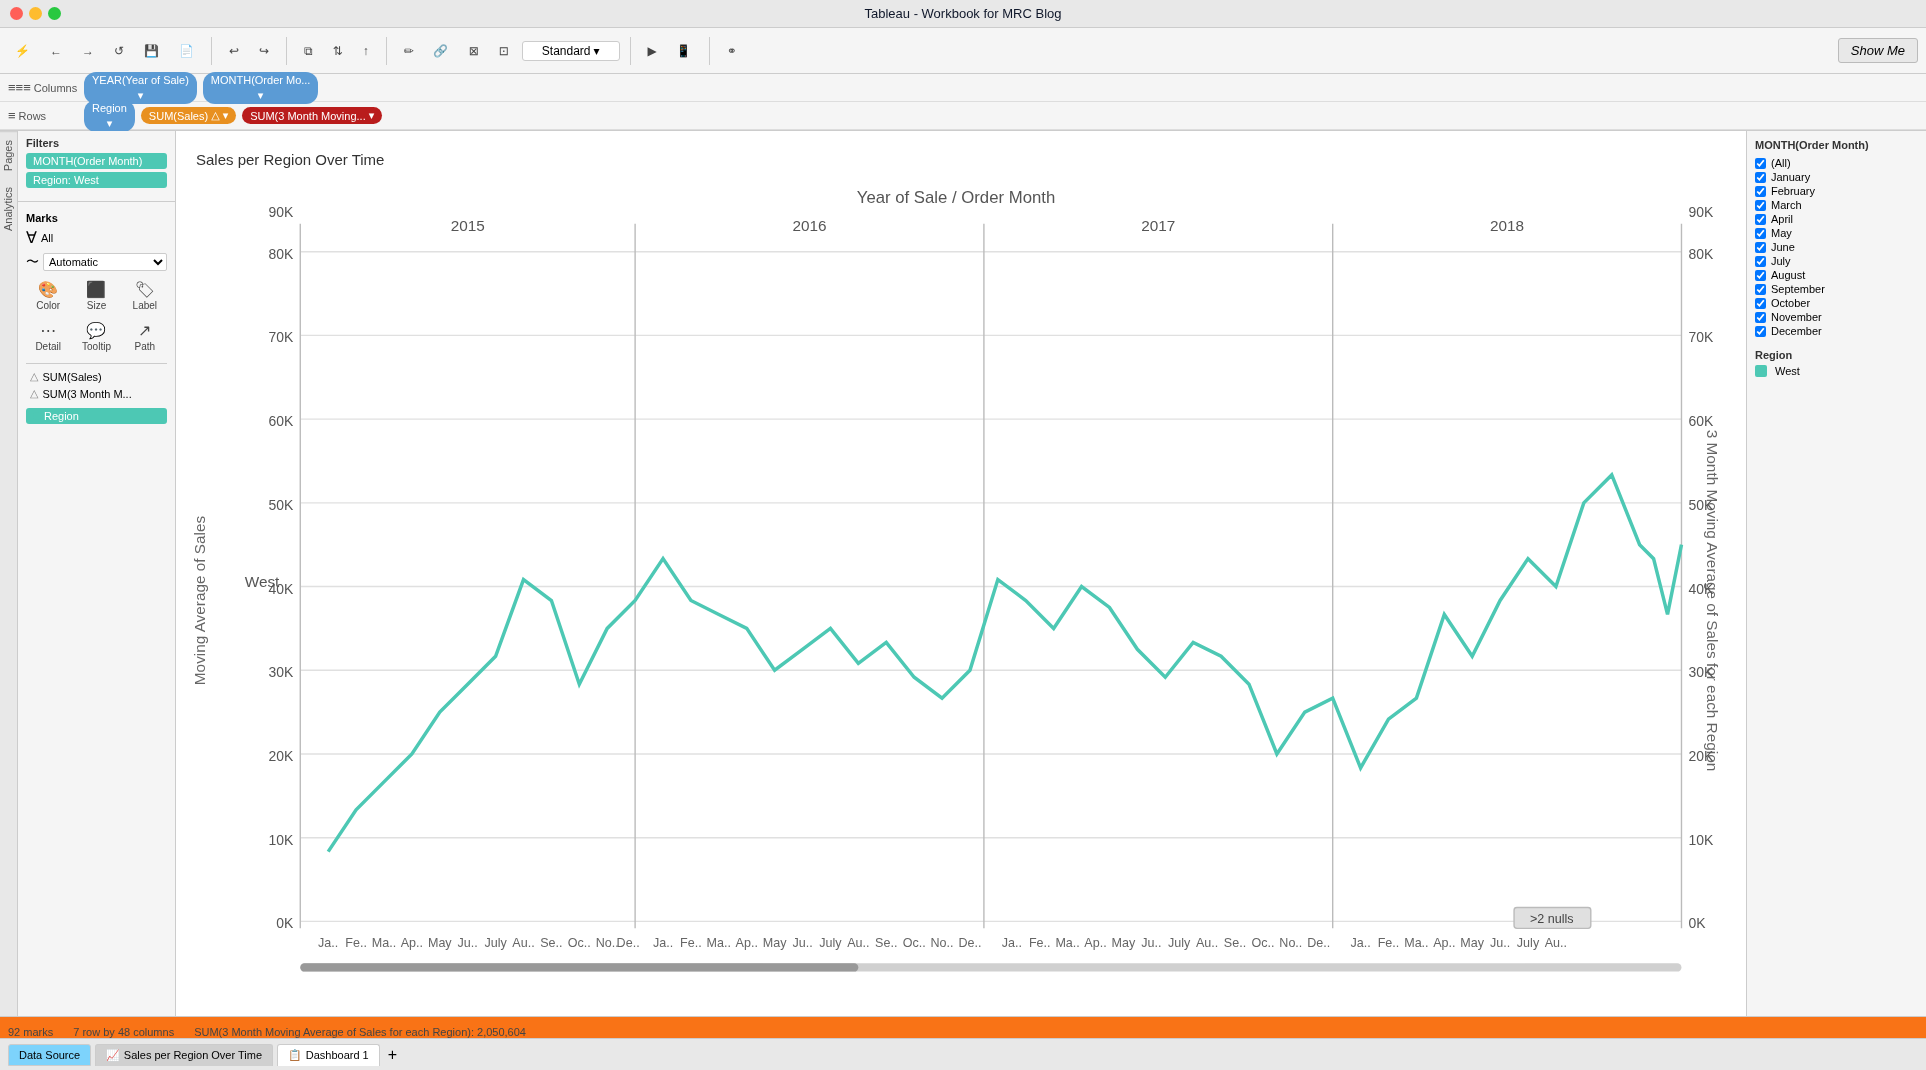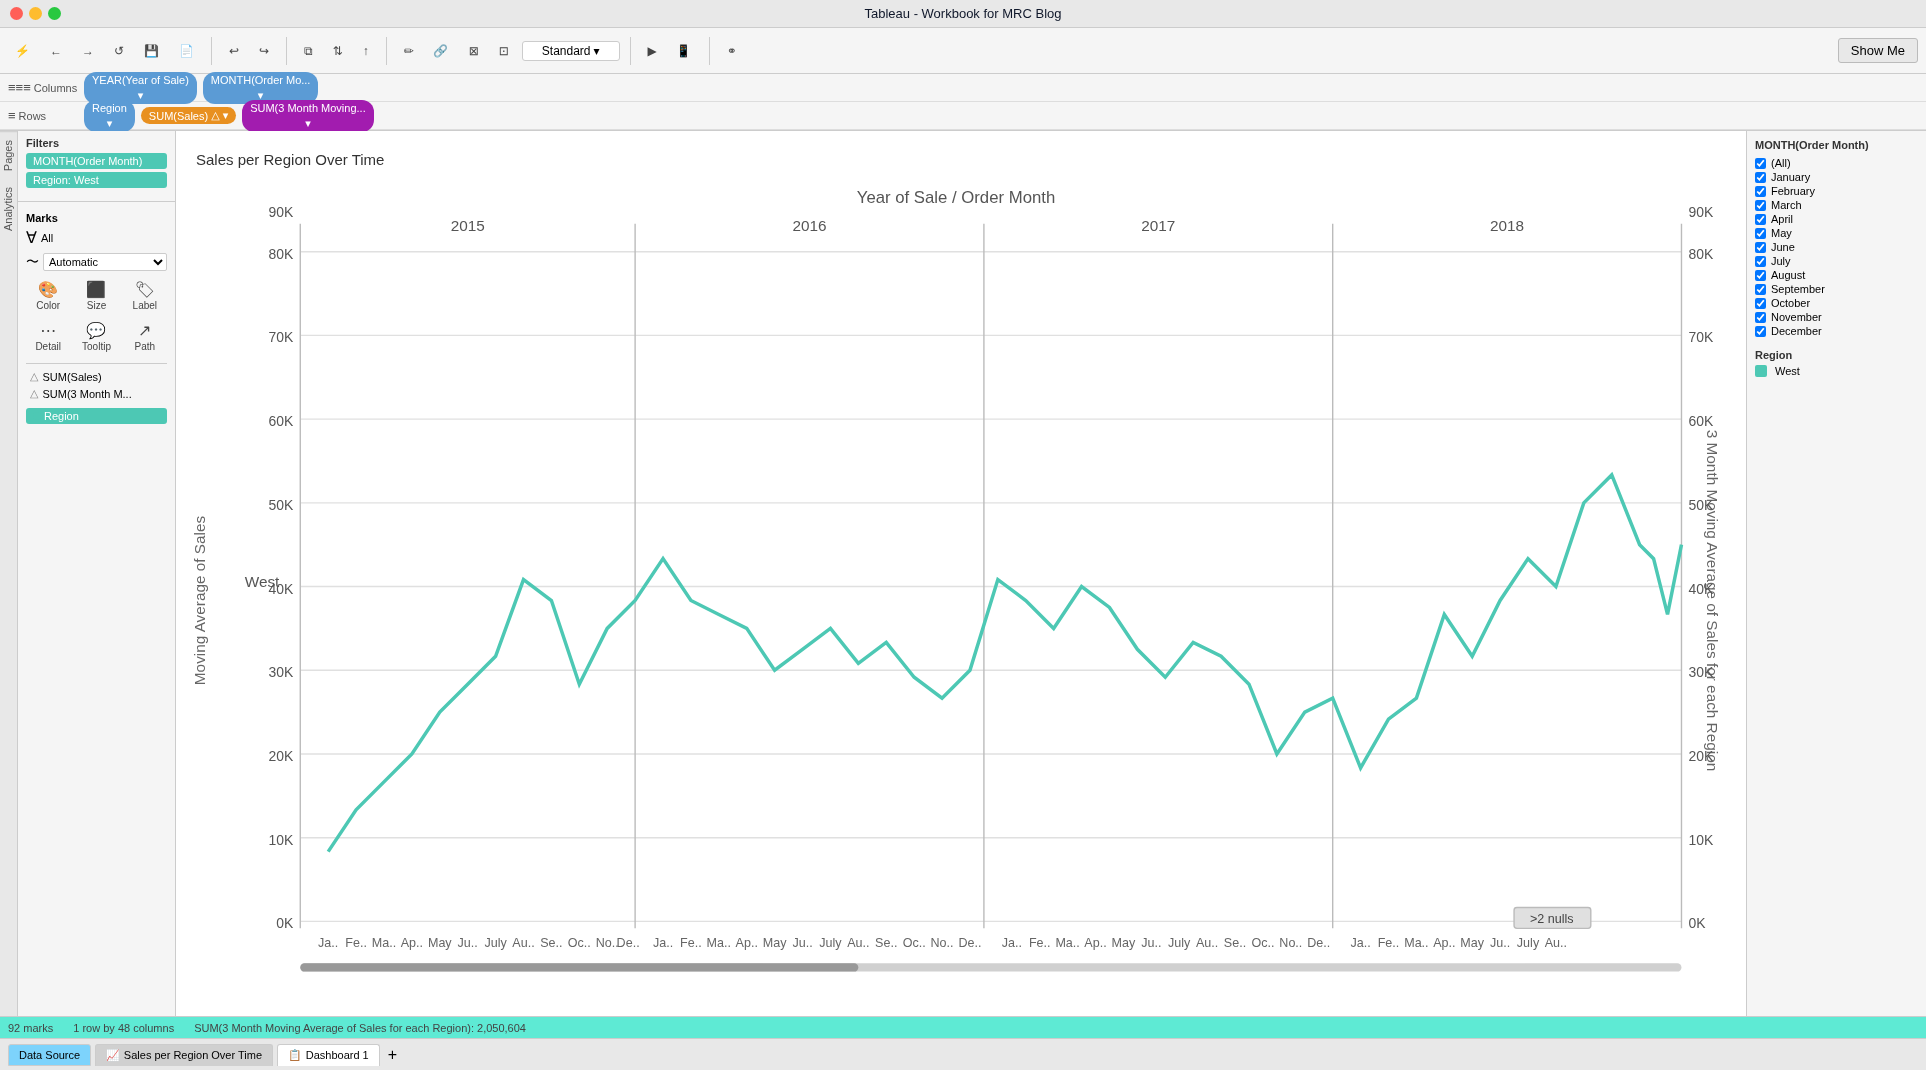--- a/index.html
+++ b/index.html
@@ -55,20 +55,21 @@
     .toolbar-sep { width: 1px; height: 28px; background: #ccc; margin: 0 4px; }
     .show-me-btn {
       margin-left: auto;
       background: #e8e8e8;
       border: 1px solid #bbb;
       border-radius: 3px;
       padding: 4px 12px;
       cursor: pointer;
       font-size: 13px;
       font-weight: 500;
+      font-style: italic;
     }
 
     
     .left-sidebar {
       width: 158px;
       background: #f5f5f5;
       border-right: 1px solid #ccc;
       display: flex;
       flex-direction: column;
     }
@@ -142,21 +143,21 @@
     }
     .pill {
       display: flex; align-items: center;
       border-radius: 12px;
       padding: 2px 8px;
       font-size: 11px;
       cursor: pointer;
       color: white;
       gap: 3px;
     }
-    .pill-green { background: #a21caf; flex-direction: column; }
+    .pill-green { background: #b91c1c; }
     .pill-blue { background: #5b9bd5; flex-direction: column; }
 
     
     .right-panel {
       width: 180px;
       background: #f5f5f5;
       border-left: 1px solid #ccc;
       padding: 8px;
       font-size: 11px;
     }
@@ -247,25 +248,25 @@
     .data-source-tab {
       background: #7dd3fc;
       border: 1px solid #ccc;
       border-radius: 3px 3px 0 0;
       padding: 4px 10px;
       font-size: 11px;
       cursor: pointer;
     }
 
     .status-bar {
-      background: #5eead4;
+      background: #f97316;
       border-top: 1px solid #ccc;
       height: 22px;
       display: flex;
-      align-items: center;
+      align-items: flex-end;
       padding: 0 8px;
       font-size: 11px;
       color: #444;
       gap: 20px;
     }
   </style>
 </head>
 <body>
 
 <div class="title-bar">
@@ -669,21 +670,21 @@
           <span class="legend-color-dot"></span>
           <span>West</span>
         </div>
       </div>
     </div>
   </div>
 </div>
 
 <div class="status-bar">
   <span>92 marks</span>
-  <span>1 row by 48 columns</span>
+  <span>7 row by 48 columns</span>
   <span>SUM(3 Month Moving Average of Sales for each Region): 2,050,604</span>
 </div>
 
 <div class="bottom-bar">
   <div class="data-source-tab">
     <span>Data Source</span>
   </div>
   <div class="bottom-tab active">
     <span>📈</span>
     <span>Sales per Region Over Time</span>

